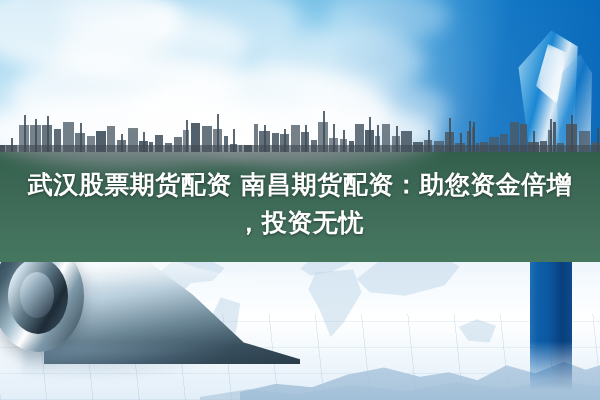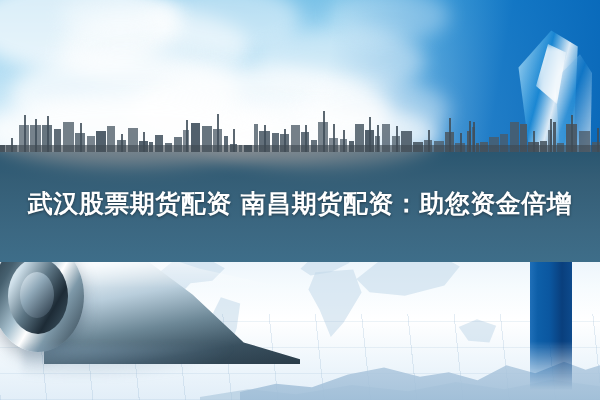--- a/index.html
+++ b/index.html
@@ -3,21 +3,21 @@
 <meta charset="utf-8">
 <title>Banner</title>
 <style>
   html,body{margin:0;padding:0;background:#fff;}
   body{font-family:"DejaVu Sans","Liberation Sans",sans-serif;}
 
   #banner{
     position:relative;
     width:600px;height:400px;
     overflow:hidden;
-    background:#0369a1;
+    background:#15803d;
   }
 
   
   .sky{
     position:absolute;left:0;top:0;width:600px;height:152px;
     background:
       linear-gradient(100deg,
         rgba(255,255,255,0.00) 0%,
         rgba(255,255,255,0.00) 54%,
         rgba(10,120,200,0.55) 70%,
@@ -332,20 +332,21 @@
         <span style="left: 579px; width: 11px; height: 21px; opacity: 0.76;"></span>
         <span style="left: 592px; width: 10px; height: 10px; opacity: 0.83;"></span>
         <div class="spire" style="left: 597px; height: 24px;"></div>
       </div>
   </div>
 
   <div class="band"></div>
 
   <div class="band-title">
     <div class="line1">武汉股票期货配资 南昌期货配资：助您资金倍增</div>
+    <div class="line2">，投资无忧</div>
   </div>
 
   <div class="bottom">
 
     <div class="map m-na"></div>
     <div class="map m-sa"></div>
     <div class="map m-eu"></div>
     <div class="map m-af"></div>
     <div class="map m-as"></div>
     <div class="map m-au"></div>

